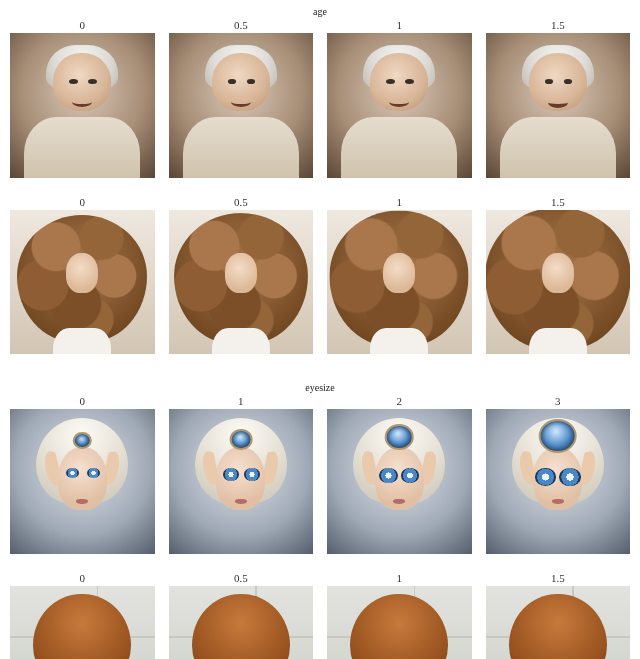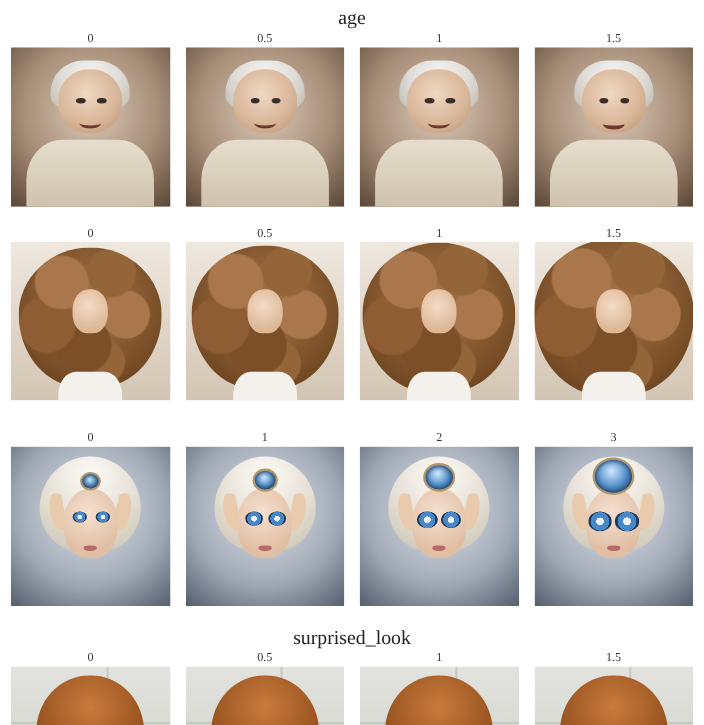--- a/index.html
+++ b/index.html
@@ -13,21 +13,21 @@
   .figure {
     width: 640px;
     box-sizing: border-box;
     padding: 4px 6px 0 6px;
   }
   .row-block {
     margin-bottom: 18px;
   }
   .attr-title {
     text-align: center;
-    font-size: 18px;
+    font-size: 10px;
     margin: 2px 0 2px 0;
     color: #222;
   }
   .tickrow, .imgrow {
     display: flex;
     justify-content: space-between;
     gap: 14px;
     padding: 0 4px;
   }
   .tickrow .tick {
@@ -254,20 +254,21 @@
         <div class="thumb curly-thumb">
           <div class="hairmass" style="transform:scale(1.12);"></div>
             <div class="face"></div>
             <div class="tank"></div>
         </div>
       </div>
     </div>
   </div>
 
   <div class="row-block" style="margin-top:28px;">
+    <div class="attr-title">eyesize</div>
     <div class="tickrow">
       <div class="tick">0</div>
       <div class="tick">1</div>
       <div class="tick">2</div>
       <div class="tick">3</div>
     </div>
     <div class="imgrow">
       <div class="cell">
         <div class="thumb eye-thumb">
           <div class="hair"></div>
@@ -313,21 +314,20 @@
           <div class="bigeye" style="left:34%;width:15%;height:12%;"></div>
           <div class="bigeye" style="left:51%;width:15%;height:12%;"></div>
           <div class="mouth"></div>
           <div class="gem" style="top:8%;width:24%;height:21%;"></div>
         </div>
       </div>
     </div>
   </div>
 
   <div class="row-block">
-    <div class="attr-title">surprised_look</div>
     <div class="tickrow">
       <div class="tick">0</div>
       <div class="tick">0.5</div>
       <div class="tick">1</div>
       <div class="tick">1.5</div>
     </div>
     <div class="imgrow">
       <div class="cell">
         <div class="thumb surp-thumb">
           <div class="bg"></div>

